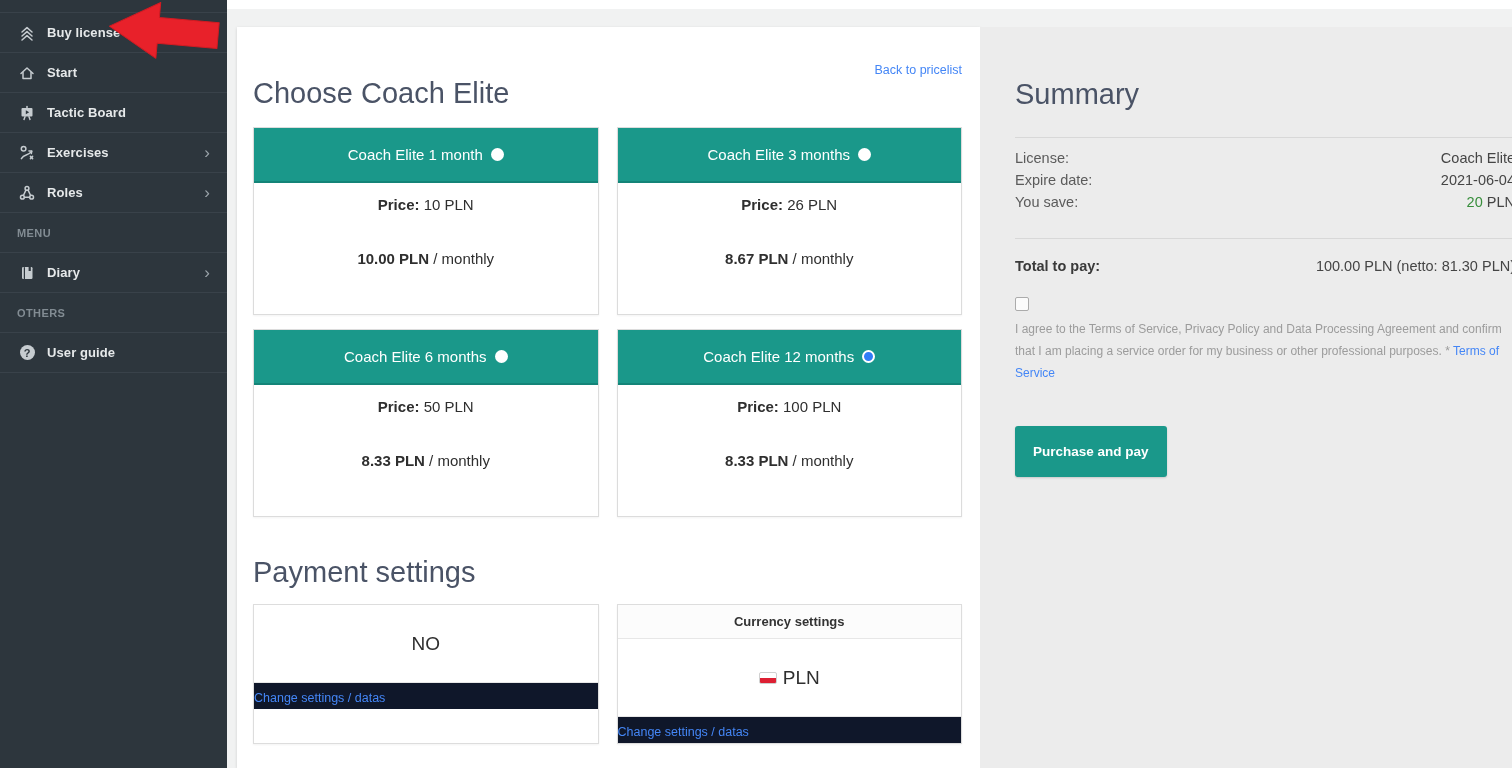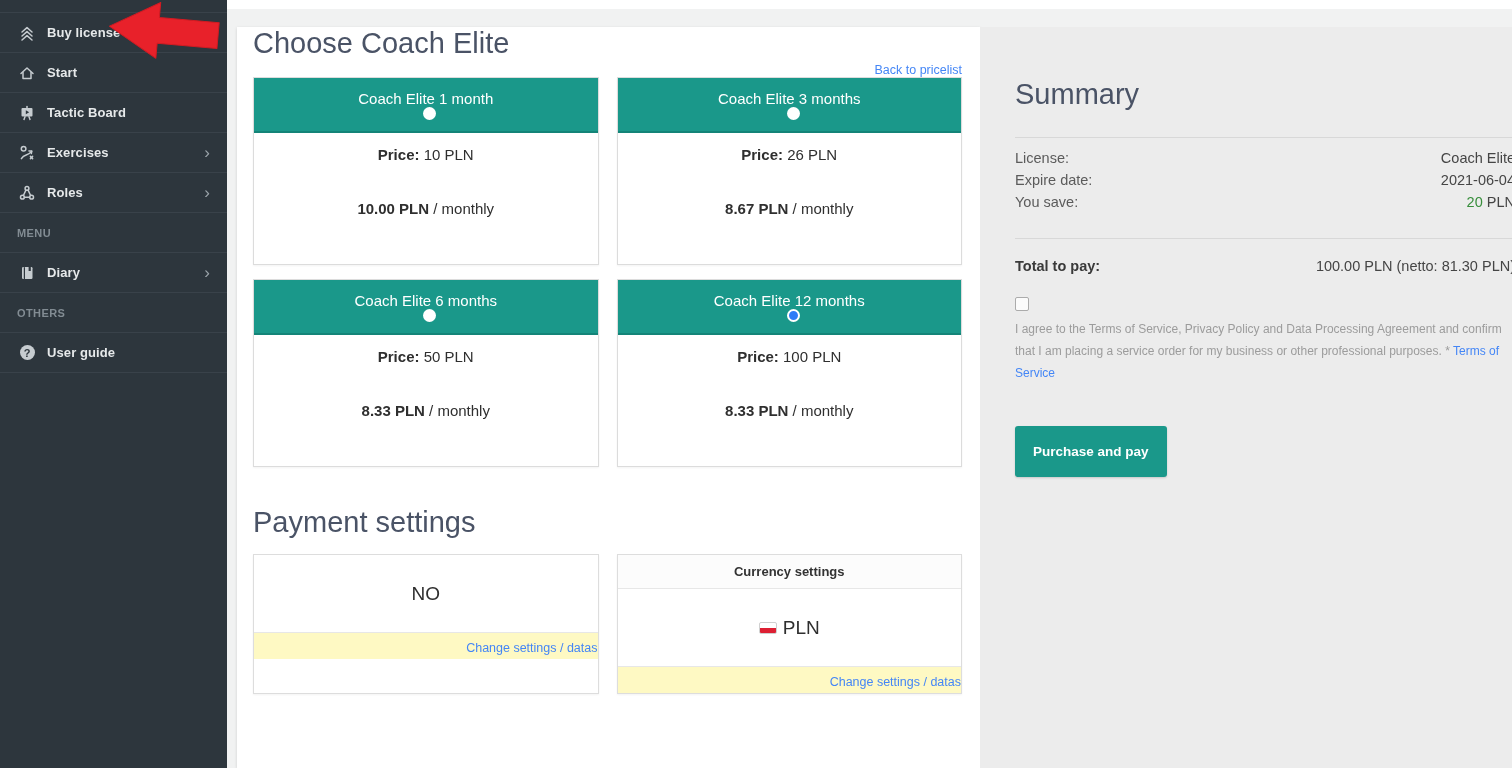--- a/index.html
+++ b/index.html
@@ -29,41 +29,41 @@
 
   
   .red-arrow { position:absolute; left:107px; top:1px; z-index:20; transform:rotate(5deg); }
 
   
   .main-card { position:absolute; left:237px; top:27px; width:743px; height:741px;
     background:#ffffff; box-shadow:0 1px 3px rgba(0,0,0,.14); padding:0 18px 0 16px; }
   .back-link { position:absolute; top:36px; right:18px; font-size:12.5px;
     color:#4486f6; text-decoration:none; cursor:pointer; }
   .h1 { font-size:29px; font-weight:normal; color:#4a5366; line-height:33px; }
-  .main-card .h1.choose { }
+  .main-card .h1.choose { padding-top:50px; }
   .h1.payment { margin-top:39px; }
 
   .plans { margin-top:17px; display:grid; grid-template-columns:1fr 1fr; gap:14px 18px; }
   .plan-card { border:1px solid #dcdcdc; background:#fff; box-shadow:0 1px 2px rgba(0,0,0,.05); }
   .plan-head { height:55px; background:#1a988a; border-bottom:2px solid #148478;
     display:flex; align-items:center; justify-content:center; color:#fff; font-size:15px;
-    cursor:pointer;flex-direction:column; }
+    cursor:pointer; }
   .radio { width:13px; height:13px; border-radius:50%; background:#ffffff; margin-left:8px; flex:none; }
   .radio.selected { background:#2f7cf7; border:2px solid #ffffff; }
   .plan-body { height:131px; text-align:center; color:#2f2f2f; font-size:15px; }
   .price-line { padding-top:13px; }
   .monthly-line { margin-top:37px; }
 
   .settings { margin-top:15px; display:grid; grid-template-columns:1fr 1fr; gap:18px; }
   .set-card { border:1px solid #ddd; background:#fff; box-shadow:0 1px 2px rgba(0,0,0,.05); }
   .set-head { height:34px; line-height:34px; text-align:center; font-size:13px; font-weight:bold;
     color:#333; background:#fcfcfc; border-bottom:1px solid #e7e7e7; }
   .set-body { height:77px; display:flex; align-items:center; justify-content:center;
     font-size:19px; color:#2f2f2f; }
-  .set-foot { height:27px; line-height:27px; text-align:right; background:#fef9c3;
+  .set-foot { height:27px; line-height:27px; text-align:left; background:#0f172a;
     border-top:1px solid #e7e7e7; }
   .set-foot a { font-size:12.5px; color:#4486f6; text-decoration:none; cursor:pointer; }
   .flag { width:18px; height:12px; border:1px solid #d0d0d0; border-radius:2px;
     background:linear-gradient(to bottom,#ffffff 50%,#dd2033 50%); margin-right:6px; flex:none; }
 
   
   .right-panel { position:absolute; left:980px; top:27px; width:571px; height:741px;
     background:#ececec; padding:0 36px 0 35px; }
   .right-panel .h1 { margin-top:51px; }
   .divider { border:none; border-top:1px solid #d8d8d8; height:1px; }

